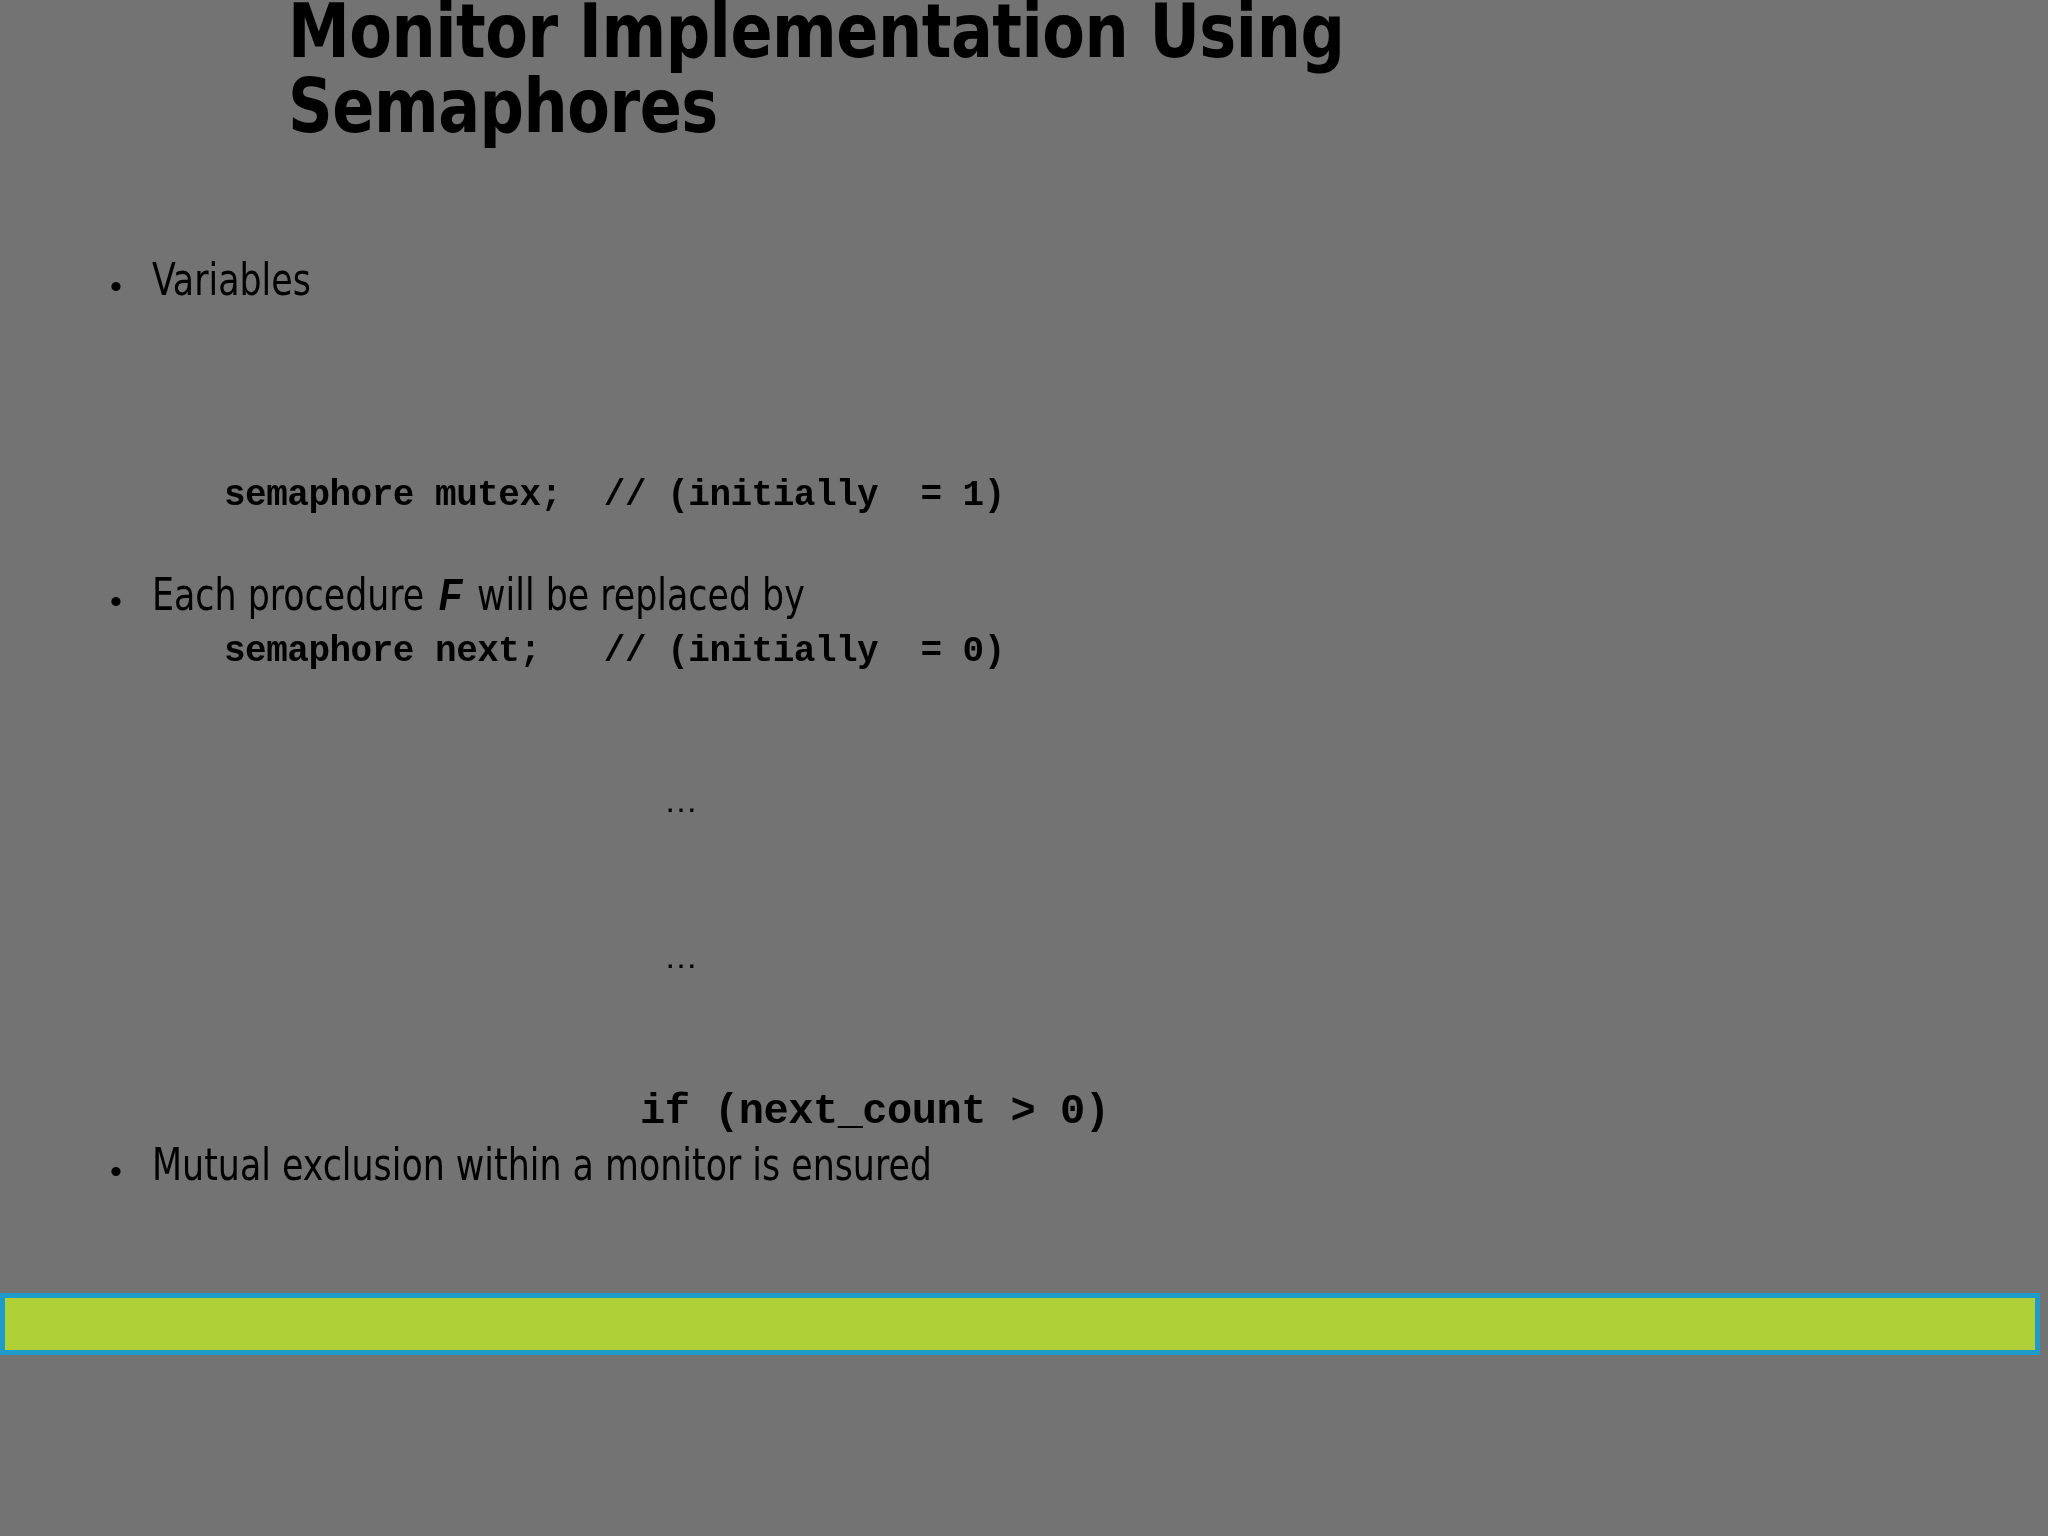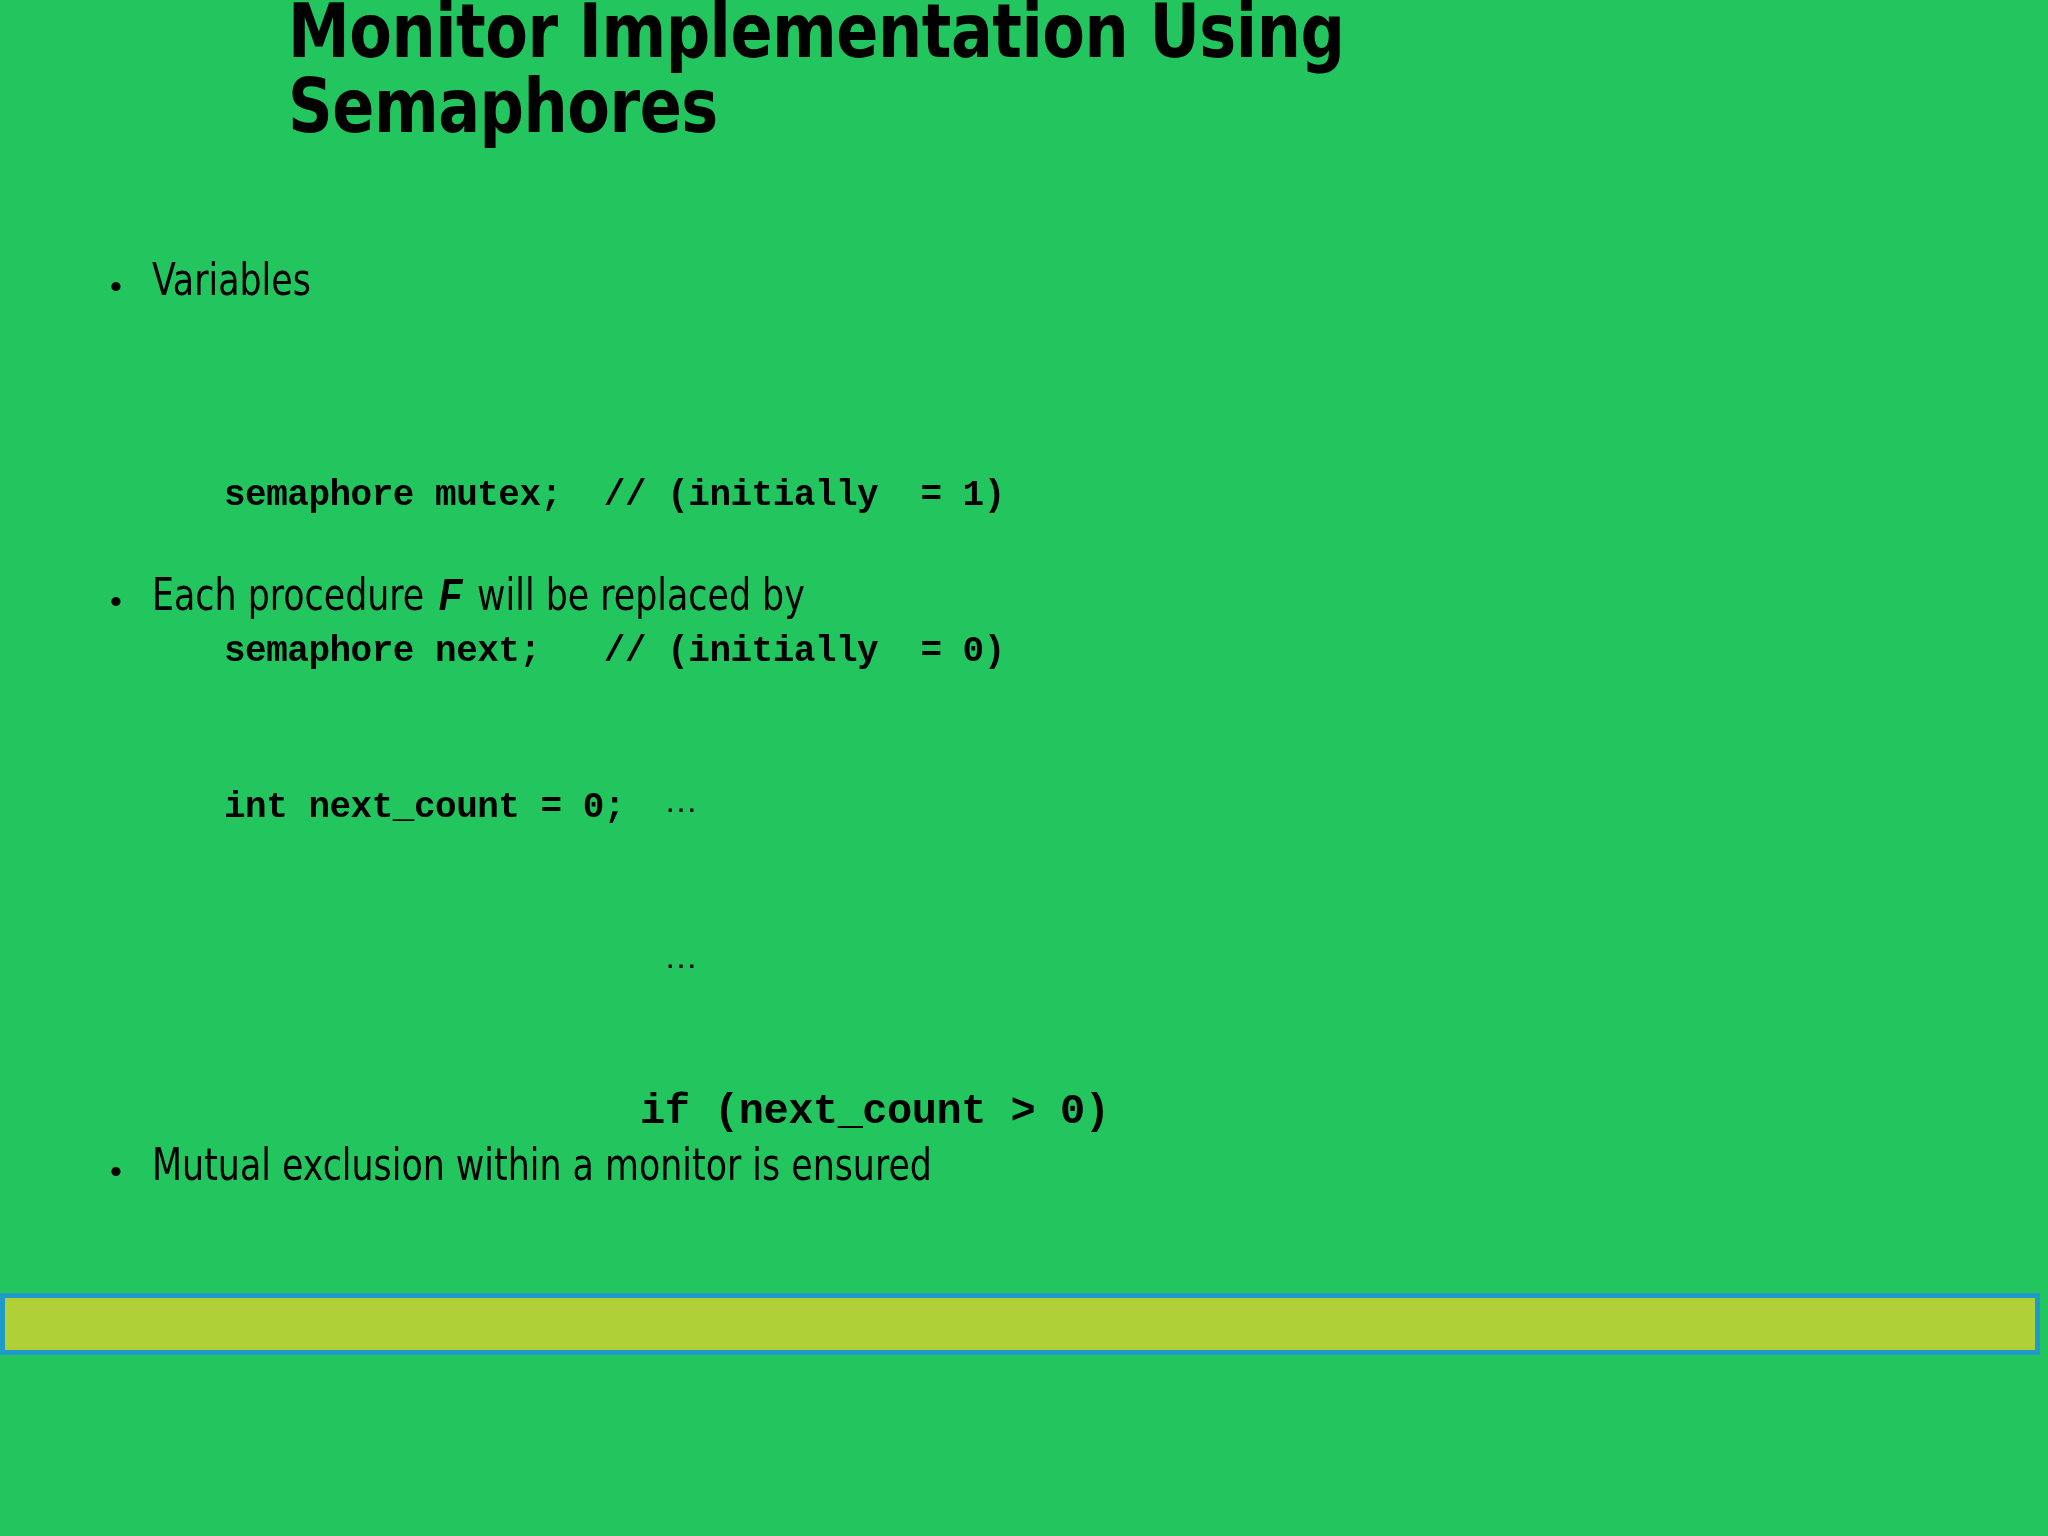--- a/index.html
+++ b/index.html
@@ -12,21 +12,21 @@
     height: 1536px;
     font-family: "Liberation Sans", sans-serif;
     color: #000000;
     overflow: hidden;
   }
 
   .slide {
     position: relative;
     width: 2048px;
     height: 1536px;
-    background: #22c55e;
+    background: #737373;
   }
 
   
   .title {
     position: absolute;
     left: 288px;
     top: -6px;
     width: 1300px;
     font-family: "DejaVu Sans Condensed", "Liberation Sans Narrow", "Liberation Sans", sans-serif;
     font-weight: bold;
@@ -140,21 +140,20 @@
   <div class="body-area">
 
     <div class="bullet-row" id="bullet-variables">
       <span class="bullet-dot">•</span>
       <span class="bullet-text">Variables</span>
     </div>
 
     <div class="code-block" id="code-vars">
       <span class="code-line">semaphore mutex;  // (initially  = 1)</span>
       <span class="code-line">semaphore next;   // (initially  = 0)</span>
-      <span class="code-line">int next_count = 0;</span>
     </div>
 
     <div class="bullet-row" id="bullet-procedure">
       <span class="bullet-dot">•</span>
       <span class="bullet-text"><span>Each procedure </span><span class="em-f">F</span><span> will be replaced by</span></span>
     </div>
 
     <div class="code-block" id="code-proc">
       <span class="code-ellipsis">…</span>
       <span class="code-ellipsis">…</span>

